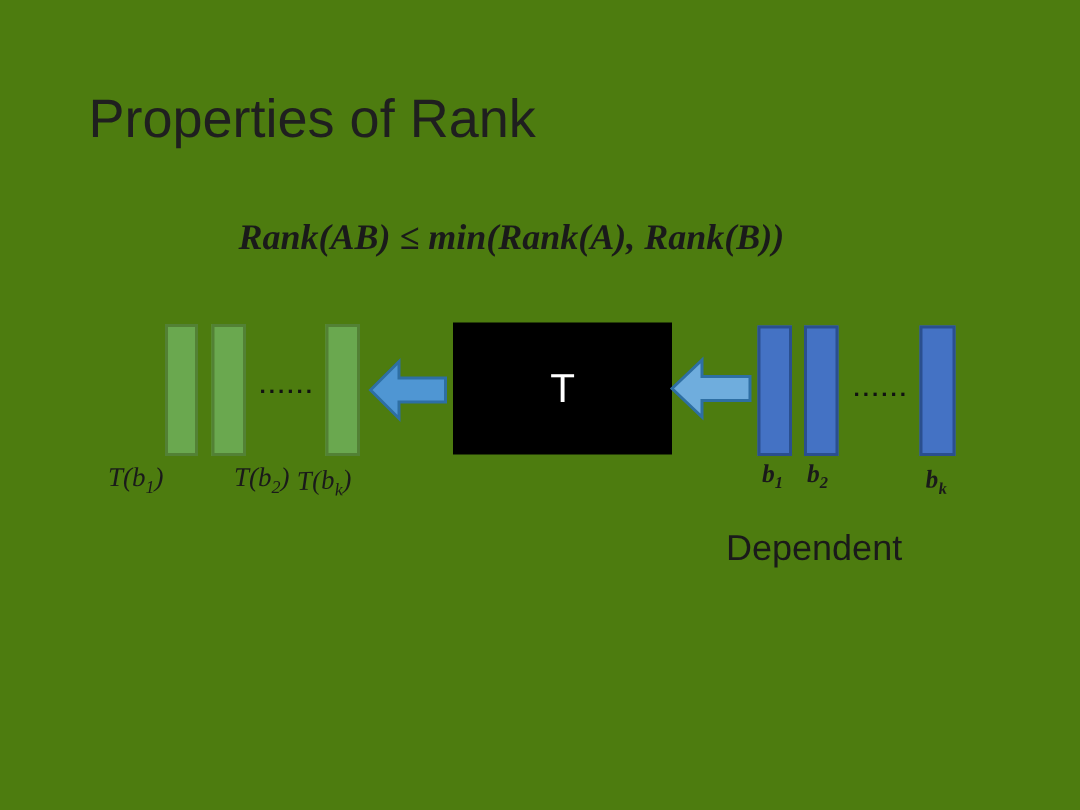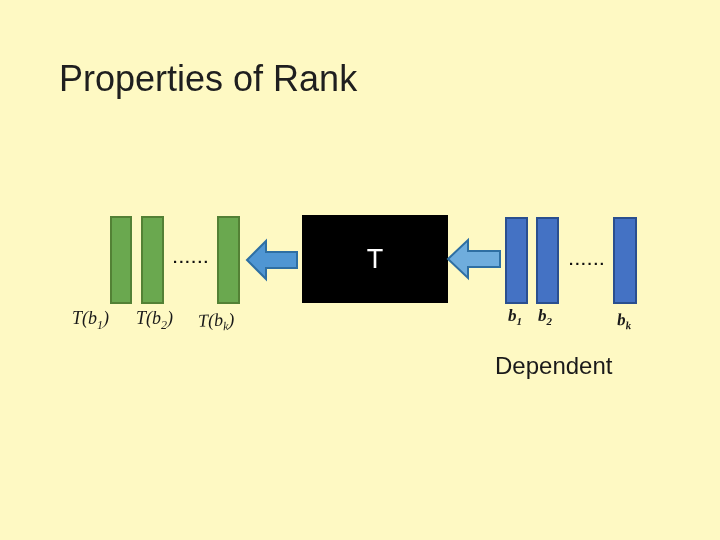--- a/index.html
+++ b/index.html
@@ -1,18 +1,18 @@
 <!DOCTYPE html>
 <html style="--green_fill: #6aa84f; --green_stroke: #538135; --blue_fill: #4472c4; --blue_stroke: #2a4f8f; --arrow_left_fill: #4f96d3; --arrow_right_fill: #6faddd; --arrow_stroke: #2e6fa3; --box_fill: #000000;"><head>
 <meta charset="utf-8">
 <style>
   html,body{margin:0;padding:0;}
   body{width:720px;height:540px;background:#ffffff;overflow:hidden;
        font-family:"Liberation Sans",sans-serif;}
-  .slide{position:relative;width:720px;height:540px;background:#fef9c3;}
+  .slide{position:relative;width:720px;height:540px;background:#4d7c0f;}
 
   .title{position:absolute;left:59px;top:58px;font-size:36px;font-weight:400;
          color:#1f1f1f;letter-spacing:0px;white-space:nowrap;}
 
   .formula{position:absolute;left:159px;top:146px;width:400px;
            font-family:"Liberation Serif",serif;font-style:italic;font-weight:700;
            font-size:24px;color:#1a1a1a;white-space:nowrap;}
 
   .bar{position:absolute;top:216px;height:84px;border:2px solid;}
   .bar.green{background:var(--green_fill);border-color:var(--green_stroke);}
@@ -36,39 +36,40 @@
   .arrow{position:absolute;}
   .arrow.left{left:245px;top:237px;}
   .arrow.right{left:446px;top:236px;}
 
   .mathlabel{position:absolute;font-family:"Liberation Serif",serif;
              font-style:italic;color:#1a1a1a;white-space:nowrap;}
   .tlab{font-size:18px;font-weight:400;top:308px;}
   .tlab sub{font-size:12px;font-style:normal;font-family:"Liberation Serif",serif;}
   .tlab .subi{font-style:italic;}
   .lab-tb1{left:72px;}
-  .lab-tb2{left:136px;}
+  .lab-tb2{left:156px;}
   .lab-tbk{left:198px;top:310px;transform:rotate(-2deg);}
   .blab{font-size:17px;font-weight:700;top:306px;}
   .blab sub{font-size:11px;}
   .lab-b1{left:508px;}
   .lab-b2{left:538px;}
   .lab-bk{left:617px;top:310px;transform:rotate(-2deg);}
 
-  .note{position:absolute;left:495px;font-size:24px;color:#1a1a1a;white-space:nowrap;}
+  .note{position:absolute;left:484px;font-size:24px;color:#1a1a1a;white-space:nowrap;}
   .note.dep{top:352px;}
   .note.indep{top:405px;}
 </style>
 </head>
 <body>
 
 <div class="slide">
 
   <div class="title">Properties of Rank</div>
 
+  <div class="formula">Rank(AB) ≤ min(Rank(A), Rank(B))</div>
 
   <div class="bar green g1"></div>
   <div class="bar green g2"></div>
   <div class="bar green g3"></div>
   <div class="dots left">......</div>
 
   <svg class="arrow left" width="54" height="46" viewBox="0 0 54 46">
     <polygon points="2,23 21,4 21,15 52,15 52,31 21,31 21,42" style="fill:var(--arrow_left_fill);stroke:var(--arrow_stroke);stroke-width:2;stroke-linejoin:miter;"></polygon>
   </svg>
 

